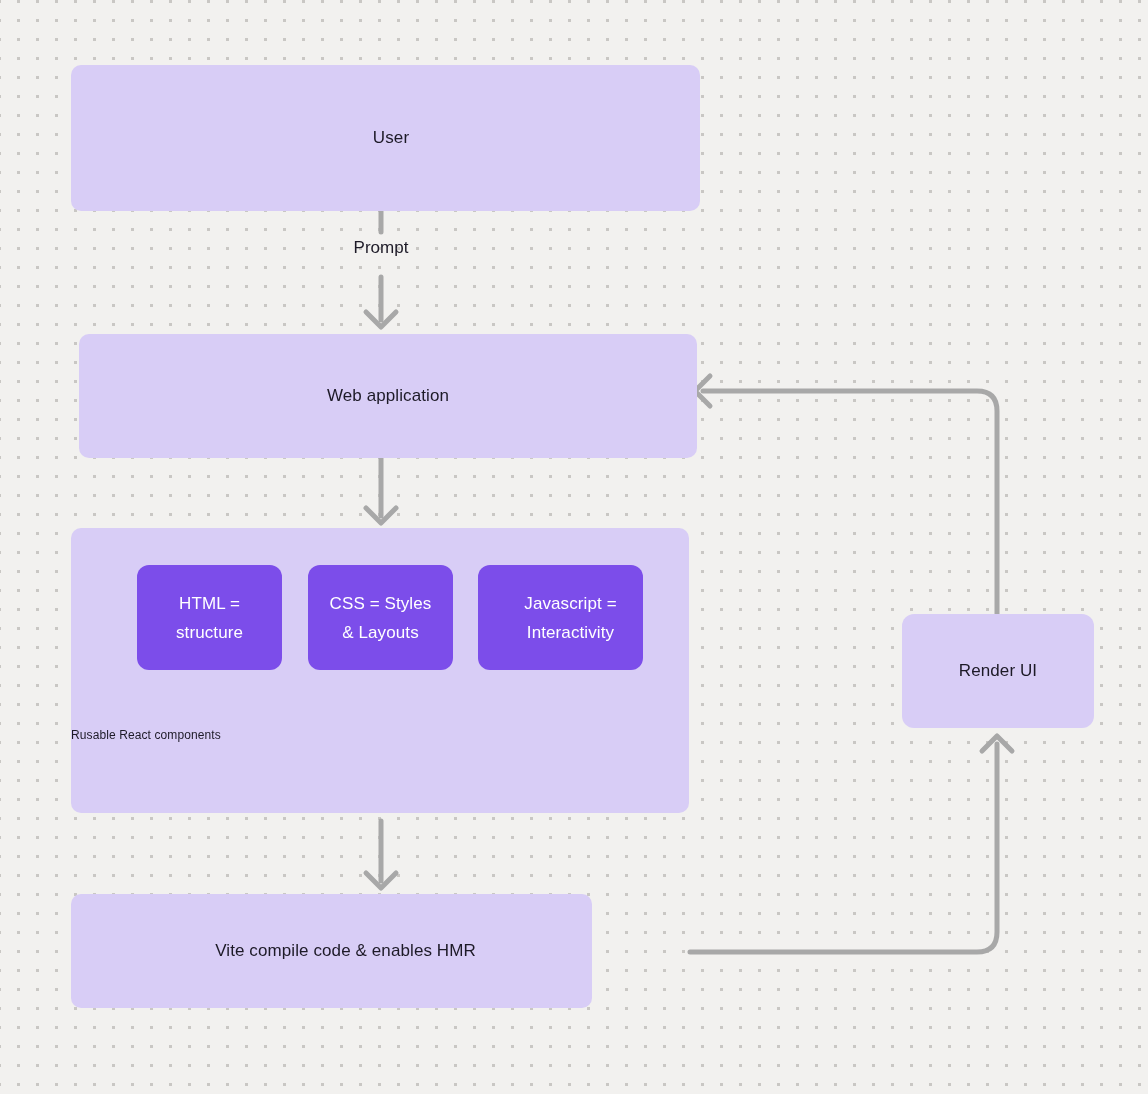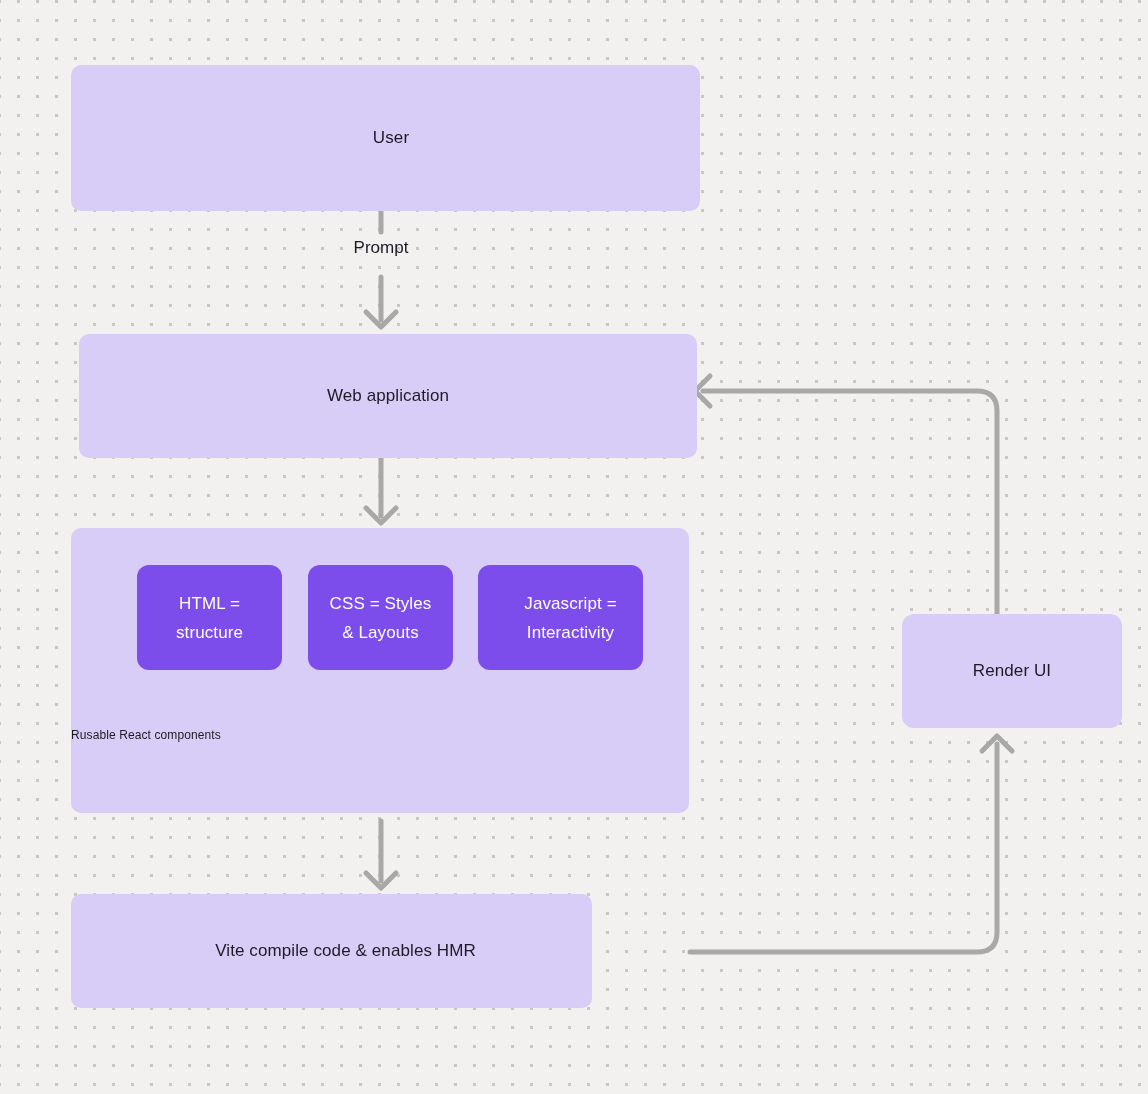--- a/index.html
+++ b/index.html
@@ -42,21 +42,21 @@
     color: #1d1a27;
     font-size: 17px;
     font-weight: 500;
     letter-spacing: 0.1px;
   }
   .node .label { white-space: nowrap; }
   .node-user          { left: 71px;  top: 65px;  width: 618px; height: 146px; padding-left: 11px; }
   .node-webapp        { left: 71px;  top: 334px; width: 618px; height: 124px; margin-left: 8px; }
   .node-group         { left: 71px;  top: 528px; width: 618px; height: 285px; }
   .node-vite          { left: 71px;  top: 894px; width: 493px; height: 114px; padding-left: 28px; }
-  .node-render        { left: 902px; top: 614px; width: 220px; height: 114px; border-radius: 12px; }
+  .node-render        { left: 902px; top: 614px; width: 192px; height: 114px; border-radius: 12px; }
   .mini {
     position: absolute;
     top: 37px;
     width: 145px;
     height: 105px;
     background: #7c4dea;
     border-radius: 12px;
     display: flex;
     align-items: center;
     justify-content: center;

